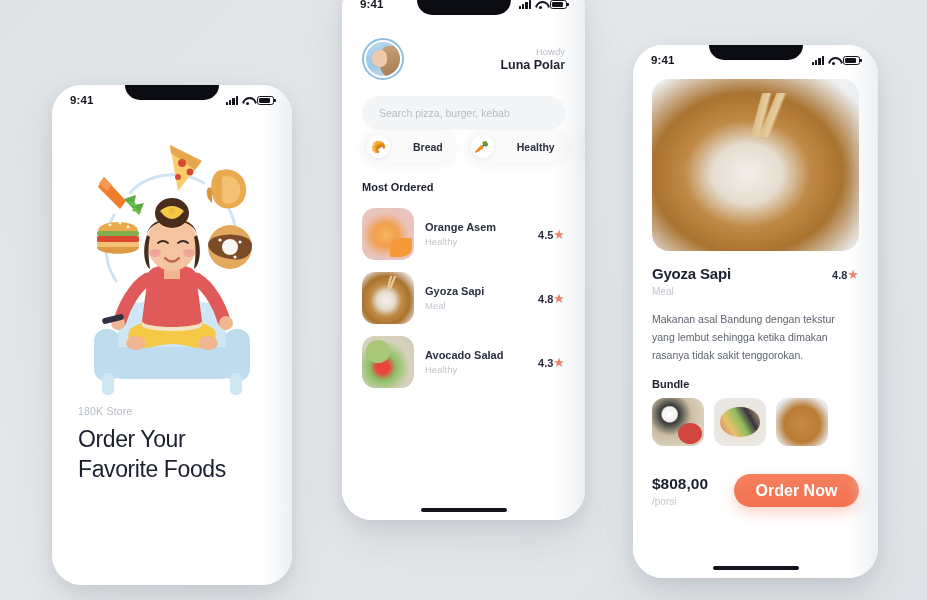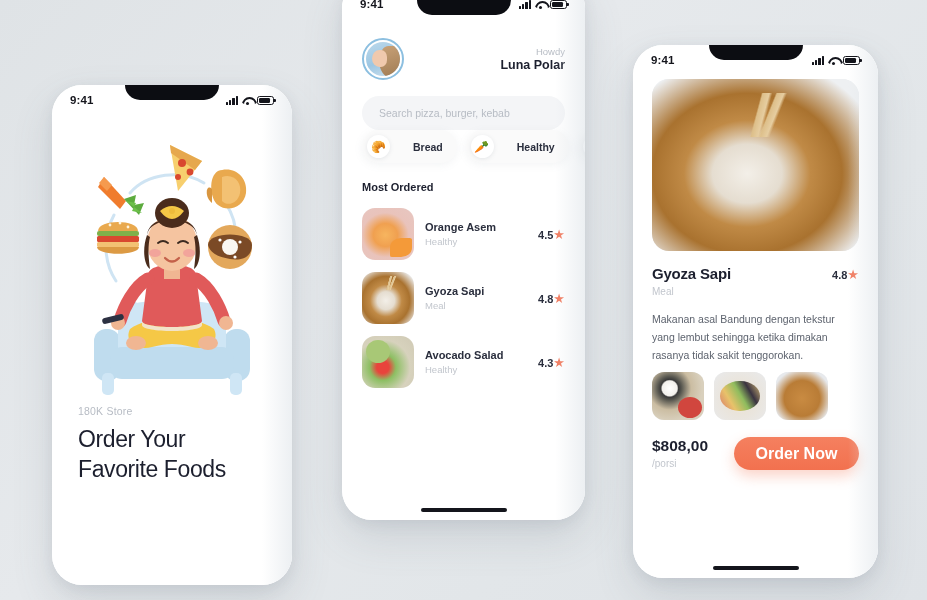--- a/index.html
+++ b/index.html
@@ -135,21 +135,21 @@
 
   
   .p3-body { padding: 4px 19px 0; }
   .dish-photo { width:100%; height:172px; border-radius:17px; overflow:hidden; position:relative; background:#e9edf0; }
   .dish-head { display:flex; align-items:flex-start; justify-content:space-between; margin-top:14px; }
   .dish-name { font-size:15px; font-weight:800; color:#1c1f2e; letter-spacing:-.2px; }
   .dish-cat { font-size:10px; color:#c2c6cd; margin-top:4px; }
   .dish-desc { font-size:10.5px; line-height:1.72; color:#5d636e; margin-top:13px; }
   .bundle-row { display:flex; gap:10px; margin-top:8px; }
   .bundle-item { width:52px; height:48px; border-radius:12px; overflow:hidden; position:relative; background:#eceff2; }
-  .price-row { display:flex; align-items:flex-start; justify-content:space-between; margin-top:17px; }
+  .price-row { display:flex; align-items:center; justify-content:space-between; margin-top:28px; }
   .price { font-size:15.5px; font-weight:800; color:#1c1f2e; }
   .per { font-size:10px; color:#c2c6cd; margin-top:3px; }
   .order-btn {
     width:125px; height:33px; border:none; cursor:pointer; border-radius:17px;
     background: linear-gradient(180deg,#f5805f 0%, #f2714f 100%);
     color:#fff; font-size:16px; font-weight:700; font-family:inherit;
     box-shadow: 0 6px 14px rgba(242,120,88,0.33);
   }
 
   
@@ -434,20 +434,21 @@
           <div class="dish-cat">Meal</div>
         </div>
         <div class="rating" style="margin-top:3px;">
           <span class="rate-val">4.8</span>
           <span class="star">★</span>
         </div>
       </div>
 
       <p class="dish-desc">Makanan asal Bandung dengan tekstur yang lembut sehingga ketika dimakan rasanya tidak sakit tenggorokan.</p>
 
+      <div class="sec-title" style="margin:14px 0 8px;">Bundle</div>
       <div class="bundle-row">
         <div class="bundle-item">
             <div class="ph ph-b1"></div>
           </div>
         <div class="bundle-item">
             <div class="ph ph-b2"></div>
           </div>
         <div class="bundle-item">
             <div class="ph ph-b3"></div>
           </div>

